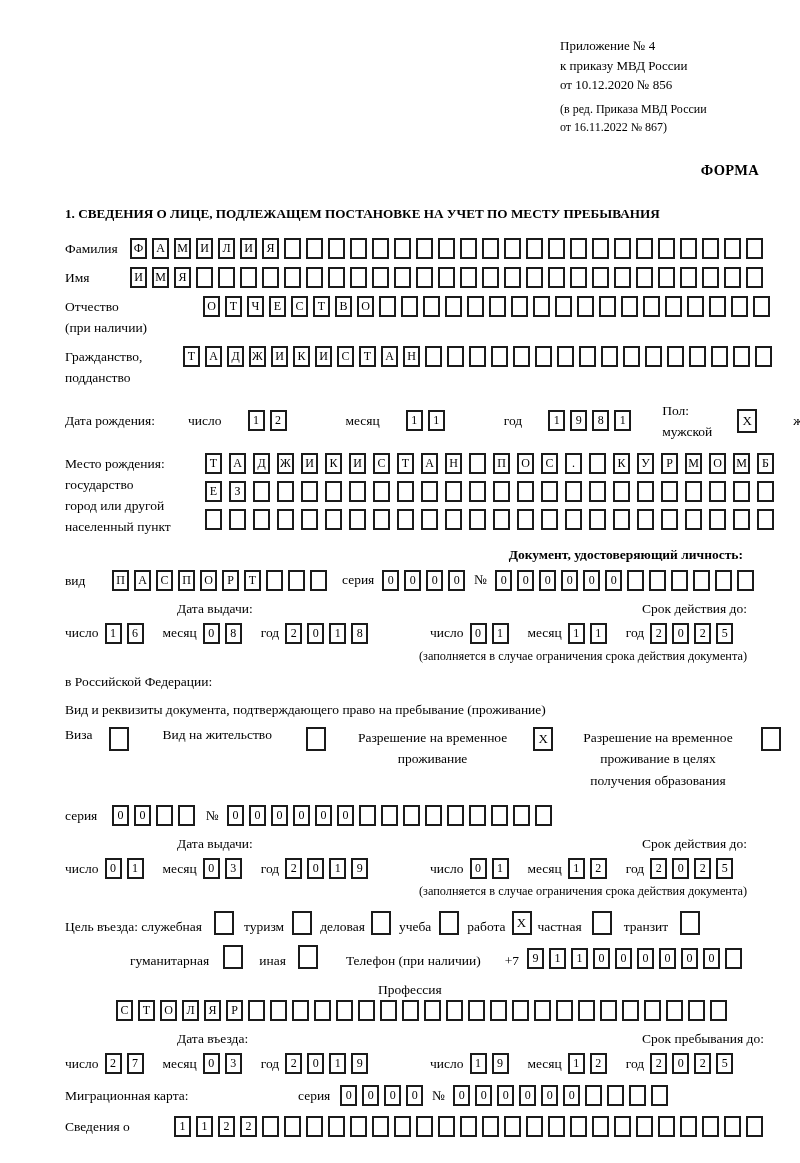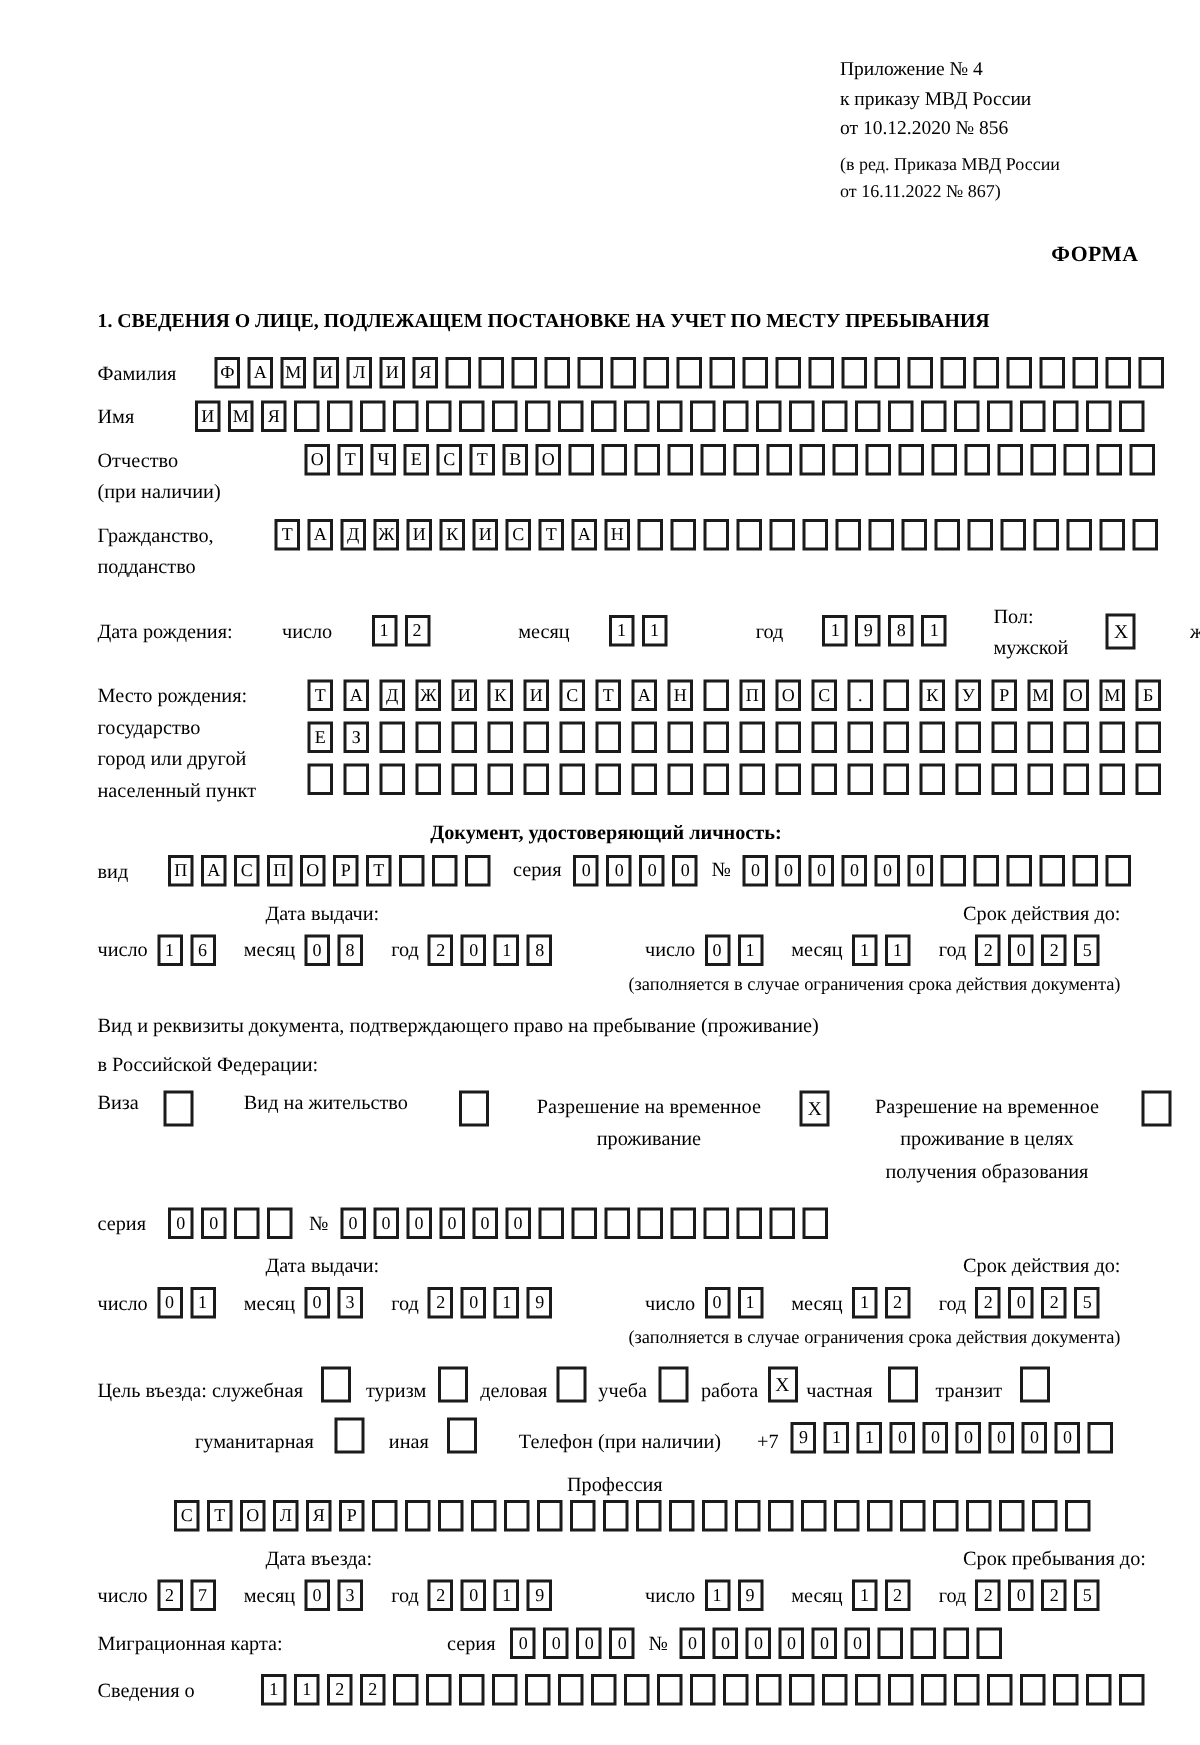--- a/index.html
+++ b/index.html
@@ -40,42 +40,42 @@
   .dcol2 { display:flex; align-items:center; }
   .dlabel { font-size:13.5px; margin-right:6px; }
   .gap14 { width:14px; flex:none; }
   .note { text-align:right; padding-right:36px; font-size:12.3px; margin-top:5px; }
 
   .plain-line { font-size:13.5px; margin-top:10px; }
   .permit-row { display:flex; align-items:flex-start; margin-top:9px; font-size:13.5px;gap:12px; }
   .pblock { text-align:center; line-height:1.6; }
   .purpose-row { display:flex; align-items:flex-end; margin-top:12px; font-size:13.5px; }
 
-  .centered-bold { text-align:center; font-weight:bold; font-size:13.5px; margin:10px 40px 0 0; }
+  .centered-bold { text-align:right; font-weight:bold; font-size:13.5px; margin:10px 40px 0 0; }
   .reps-cells .cells { margin-bottom:7px; }
 </style>
 </head>
 <body>
 
 <div class="page">
 
   <div class="ref">
     <div>Приложение № 4</div>
     <div>к приказу МВД России</div>
     <div>от 10.12.2020 № 856</div>
     <div class="gap"></div>
     <div class="small">(в ред. Приказа МВД России</div>
     <div class="small">от 16.11.2022 № 867)</div>
   </div>
   <div class="forma">ФОРМА</div>
 
 
   <div class="sec1">1. СВЕДЕНИЯ О ЛИЦЕ, ПОДЛЕЖАЩЕМ ПОСТАНОВКЕ НА УЧЕТ ПО МЕСТУ ПРЕБЫВАНИЯ</div>
 
-  <div class="frow" style="margin-top:16px;gap:13px;">
+  <div class="frow" style="margin-top:16px;">
     <div class="flabel w65">Фамилия</div>
     <div class="cells">
         <span class="cell">Ф</span>
         <span class="cell">А</span>
         <span class="cell">М</span>
         <span class="cell">И</span>
         <span class="cell">Л</span>
         <span class="cell">И</span>
         <span class="cell">Я</span>
         <span class="cell"></span>
@@ -408,22 +408,22 @@
       <div class="cells">
           <span class="cell">2</span>
           <span class="cell">0</span>
           <span class="cell">2</span>
           <span class="cell">5</span>
         </div>
     </div>
   </div>
   <div class="note">(заполняется в случае ограничения срока действия документа)</div>
 
+  <div class="plain-line">в Российской Федерации:</div>
   <div class="plain-line" style="margin-top:12px;">Вид и реквизиты документа, подтверждающего право на пребывание (проживание)</div>
-  <div class="plain-line">в Российской Федерации:</div>
 
   <div class="permit-row">
     <span>Виза</span>
     <span class="cb" style="margin-left:4px;"></span>
     <span style="margin-left:22px;">Вид на жительство</span>
     <span class="cb" style="margin-left:22px;"></span>
     <div class="pblock" style="margin-left:20px;">
       <div>Разрешение на временное</div>
       <div>проживание</div>
     </div>

